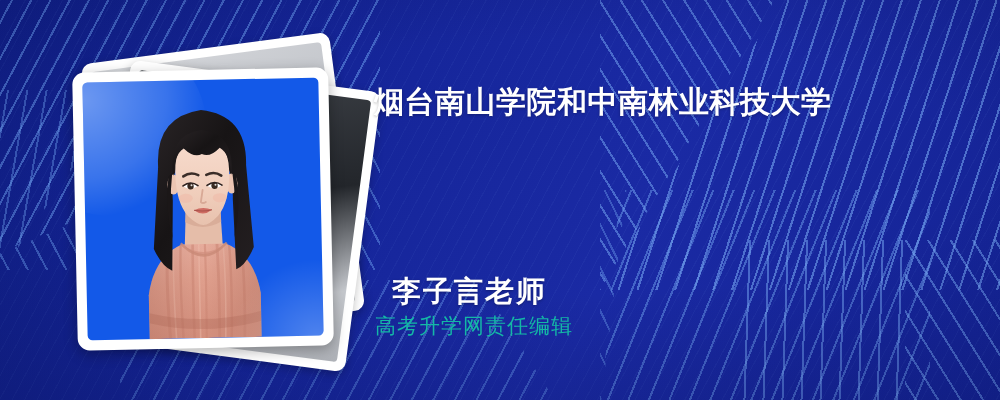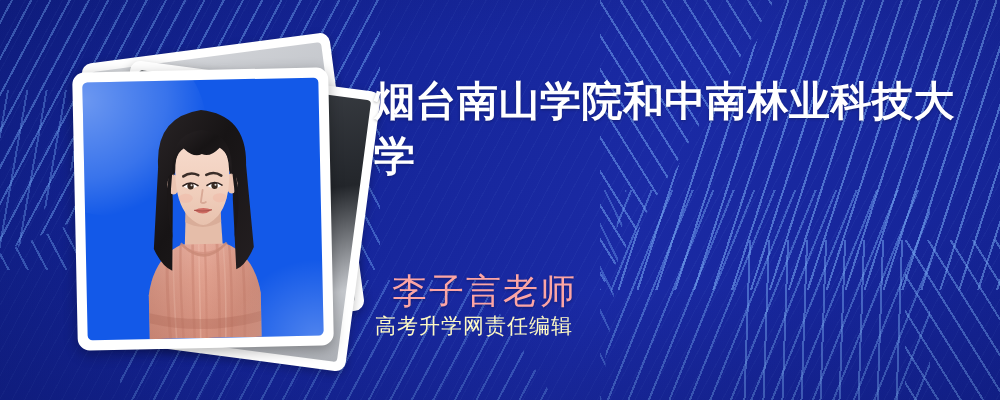--- a/index.html
+++ b/index.html
@@ -267,47 +267,47 @@
     display: block;
   }
 
   
   #headline {
     position: absolute;
     left: 374px;
     top: 74px;
     width: 590px;
     color: #ffffff;
-    font-size: 41px;
+    font-size: 30px;
     font-weight: bold;
     line-height: 55px;
     letter-spacing: 0.5px;
     text-shadow: 0 1px 3px rgba(0,0,0,0.28);
   }
   #headline .ln { display: block; }
 
   #byline {
     position: absolute;
     left: 374px;
     top: 272px;
     width: 520px;
   }
   #author-name {
     display: block;
-    color: #fca5a5;
-    font-size: 35px;
-    font-weight: normal;
+    color: #ffffff;
+    font-size: 29px;
+    font-weight: bold;
     letter-spacing: 2px;
     padding-left: 18px;
     line-height: 38px;
     text-shadow: 0 1px 3px rgba(0,0,0,0.3);
   }
   #author-role {
     display: block;
-    color: #fef9c3;
+    color: #14b8a6;
     font-size: 21px;
     font-weight: normal;
     letter-spacing: 1px;
     line-height: 32px;
     padding-left: 1px;
   }
 </style>
 </head>
 <body>
 

